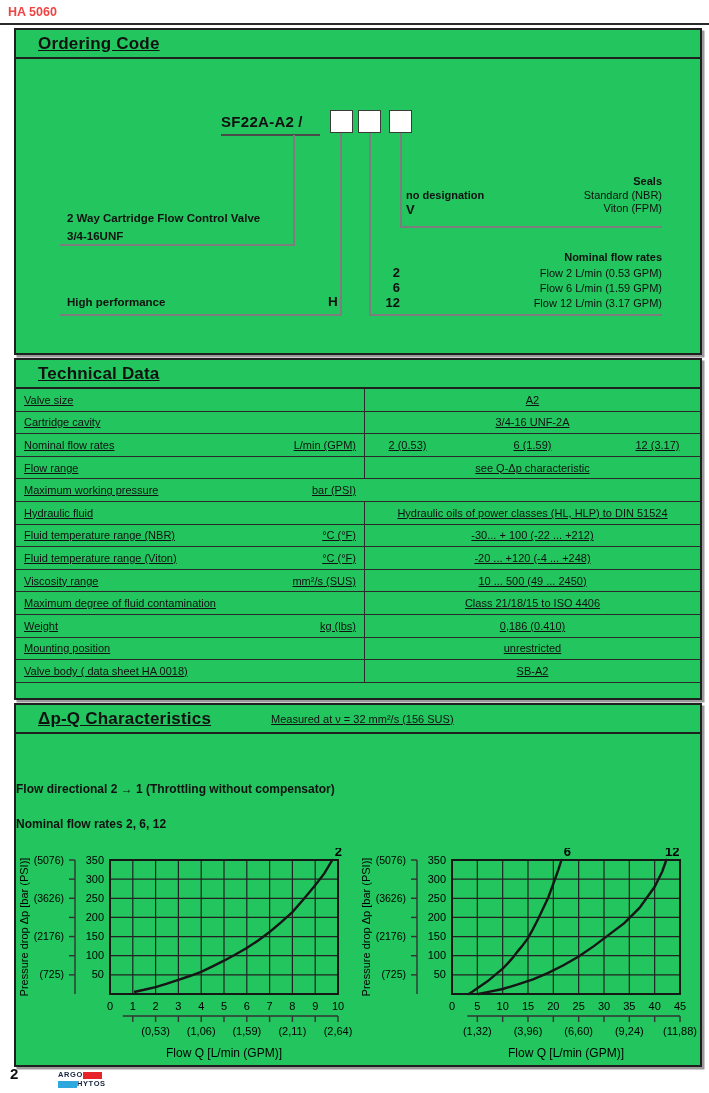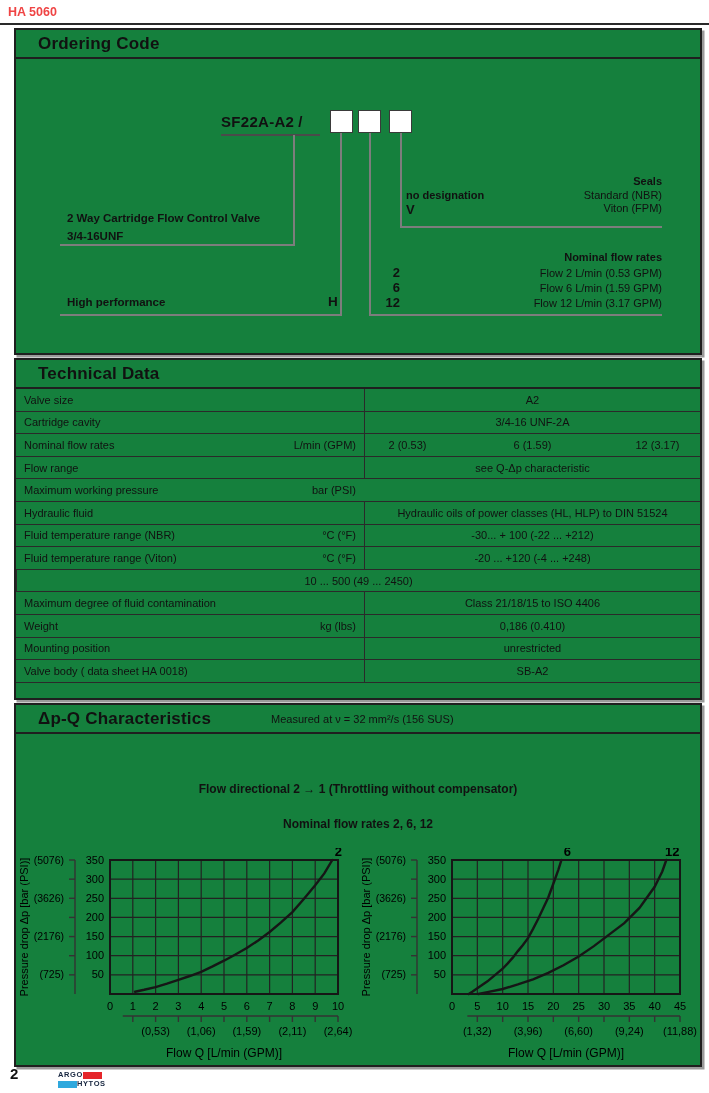--- a/index.html
+++ b/index.html
@@ -1,22 +1,22 @@
 <!DOCTYPE html>
 <html><head>
 <meta charset="utf-8">
 <style>
   html,body{margin:0;padding:0;background:#fff;}
   .page{position:relative;width:709px;height:1093px;background:#ffffff;
         font-family:"Liberation Sans", sans-serif;color:#111;overflow:hidden;}
   .doc-code{position:absolute;left:8px;top:5px;font-size:12.5px;font-weight:bold;color:#ef4444;}
   .top-rule{position:absolute;left:0;top:23px;width:709px;height:2px;background:#2a2a2a;}
 
-  .sect{position:absolute;left:14px;width:684px;border:2px solid #1f1f1f;background:#15803d;
-        box-shadow:2.5px 2.5px 0 #9a9a9a;}
+  .sect{position:absolute;left:14px;width:684px;border:2px solid #1f1f1f;background:#22c55e;
+        box-shadow:2.5px 2.5px 0 #9a9a9a;text-decoration:underline;}
   .sect-title{height:27px;border-bottom:2px solid #1f1f1f;display:flex;align-items:center;
         font-size:17px;font-weight:bold;padding-left:22px;letter-spacing:0.2px;}
   .measured{font-size:11px;font-weight:normal;margin-left:60px;letter-spacing:0;}
 
   
   .ord-body{position:relative;width:100%;height:384px;}
   .model{position:absolute;left:205px;top:54px;font-size:15px;font-weight:bold;letter-spacing:0.3px;}
   .model .slash{font-weight:bold;margin-left:4px;}
   .u-line{position:absolute;background:#4a4a4a;height:2px;}
   .c-line{position:absolute;background:#7d7d7d;}
@@ -34,21 +34,21 @@
   .trow:last-child{border-bottom:1px solid #2a2a2a;}
   .tlabel{width:348px;display:flex;justify-content:space-between;align-items:center;
           padding:0 8px 0 8px;box-sizing:border-box;}
   .tval{flex:1;border-left:1px solid #2a2a2a;text-align:center;height:100%;
         display:flex;align-items:center;justify-content:center;}
   .tval.three{justify-content:space-between;padding:0;gap:40px;}
   .tval.three span{flex:1;text-align:center;}
 
   
   .char-body{position:relative;width:100%;height:333px;}
-  .chart-sub{position:absolute;width:100%;text-align:center;font-size:12px;font-weight:bold;}
+  .chart-sub{position:absolute;width:100%;font-size:12px;font-weight:bold;}
   svg text{font-family:"Liberation Sans", sans-serif;}
 
   
   .page-num{position:absolute;left:10px;top:1065px;font-size:15px;font-weight:bold;}
   .logo{position:absolute;left:46px;top:1071px;}
   .lrow{display:flex;align-items:center;height:8px;margin-bottom:1px;margin-left:12px;}
   .ltxt{font-size:7.5px;font-weight:bold;color:#16253f;letter-spacing:0.6px;line-height:8px;}
   .lrect{width:19px;height:7px;display:inline-block;}
 </style>
 </head>
@@ -174,20 +174,24 @@
         <div class="tval">-30... + 100 (-22 ... +212)</div>
       </div>
       <div class="trow">
         <div class="tlabel">
             <span>Fluid temperature range (Viton)</span>
             <span>°C (°F)</span>
           </div>
         <div class="tval">-20 ... +120 (-4 ... +248)</div>
       </div>
       <div class="trow">
+        <div class="tlabel">
+            <span>Viscosity range</span>
+            <span>mm²/s (SUS)</span>
+          </div>
         <div class="tval">10 ... 500 (49 ... 2450)</div>
       </div>
       <div class="trow">
         <div class="tlabel">
             <span>Maximum degree of fluid contamination</span>
             <span></span>
           </div>
         <div class="tval">Class 21/18/15 to ISO 4406</div>
       </div>
       <div class="trow">

